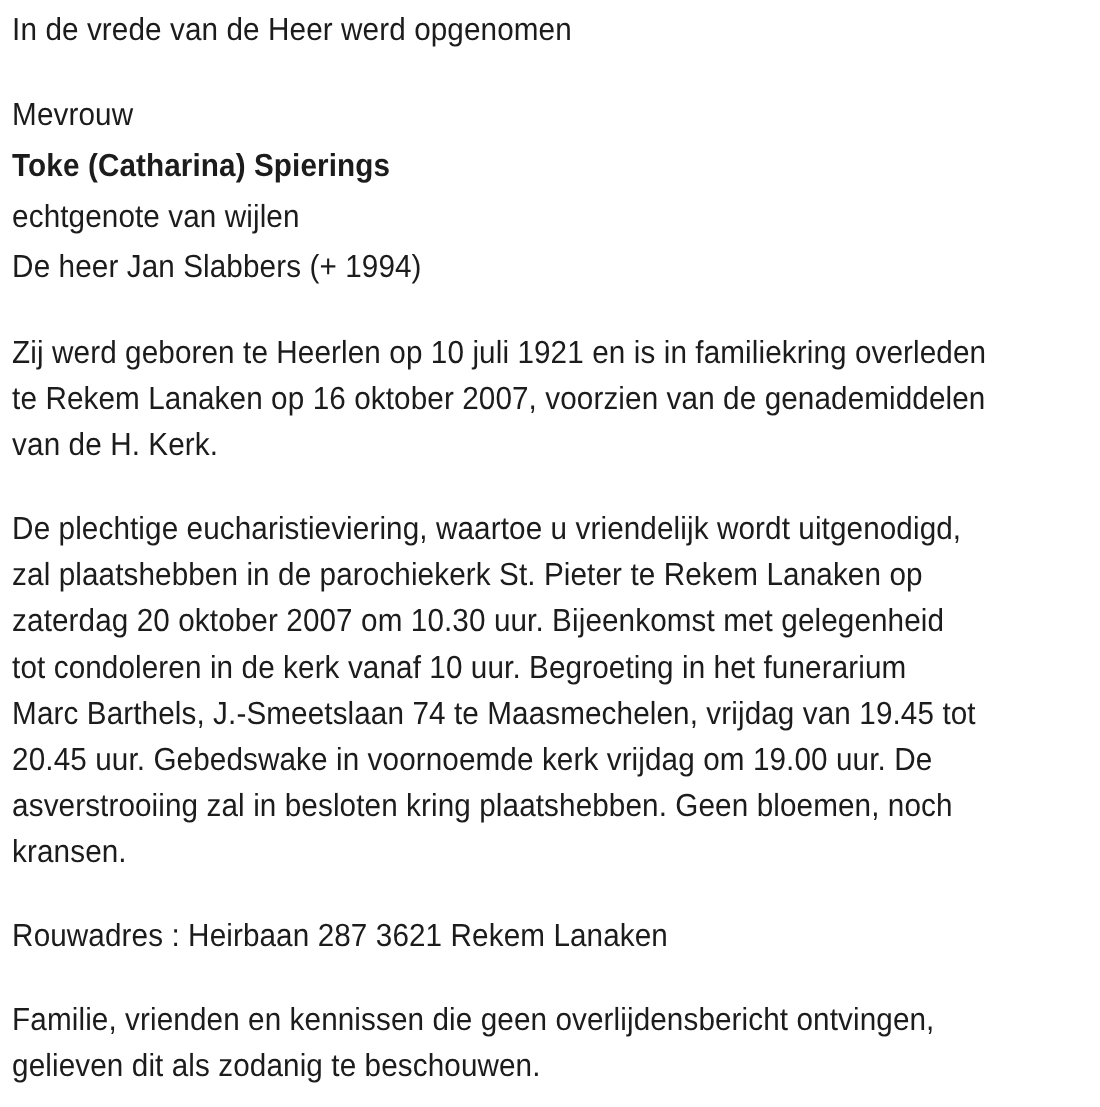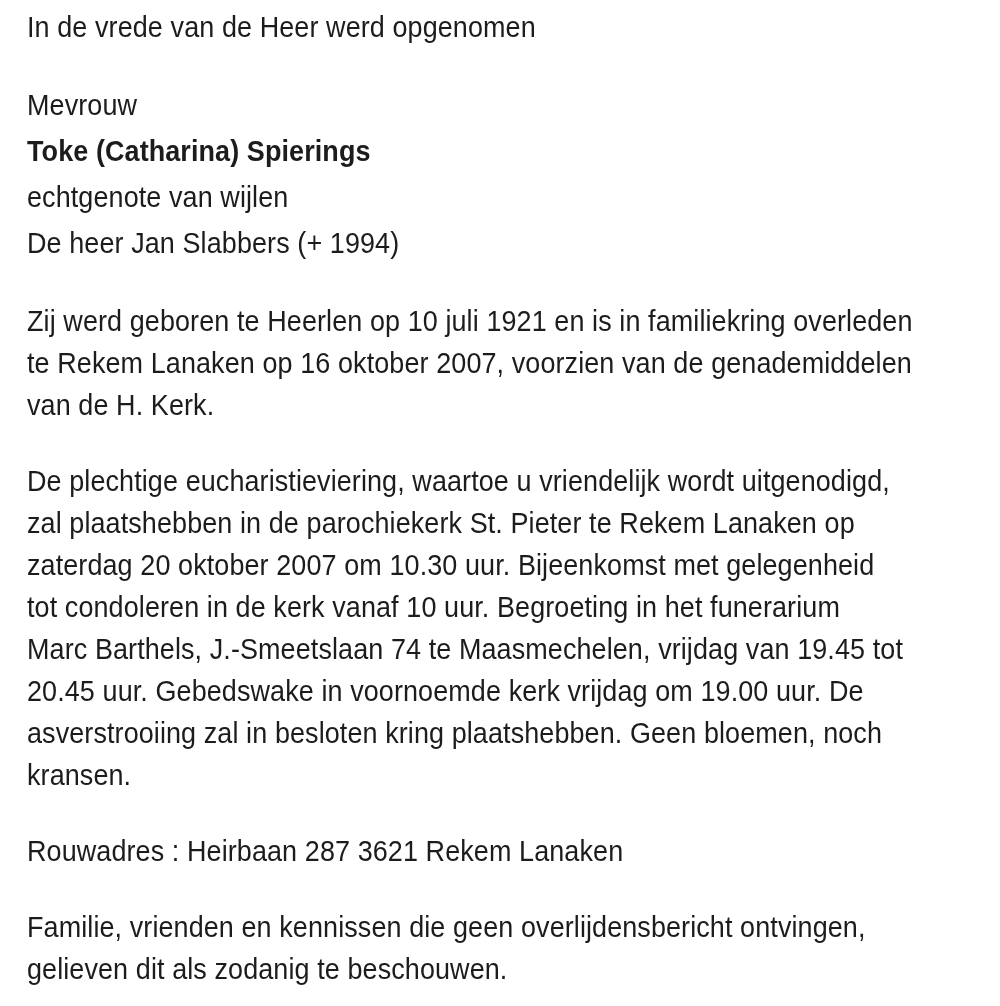--- a/index.html
+++ b/index.html
@@ -8,21 +8,21 @@
     background: #ffffff;
     width: 1000px;
     height: 1006px;
     overflow: hidden;
   }
   .page {
     width: 1000px;
     height: 1006px;
     background: #ffffff;
     box-sizing: border-box;
-    padding: 6px 0 0 27px;
+    padding: 6px 0 0 11px;
   }
   
   .text-scale {
     width: 1075px;
     transform: scaleX(0.93);
     transform-origin: 0 0;
     font-family: "Liberation Sans", "DejaVu Sans", sans-serif;
     color: #1c1c1c;
     font-size: 29px;
     letter-spacing: 0.1px;

